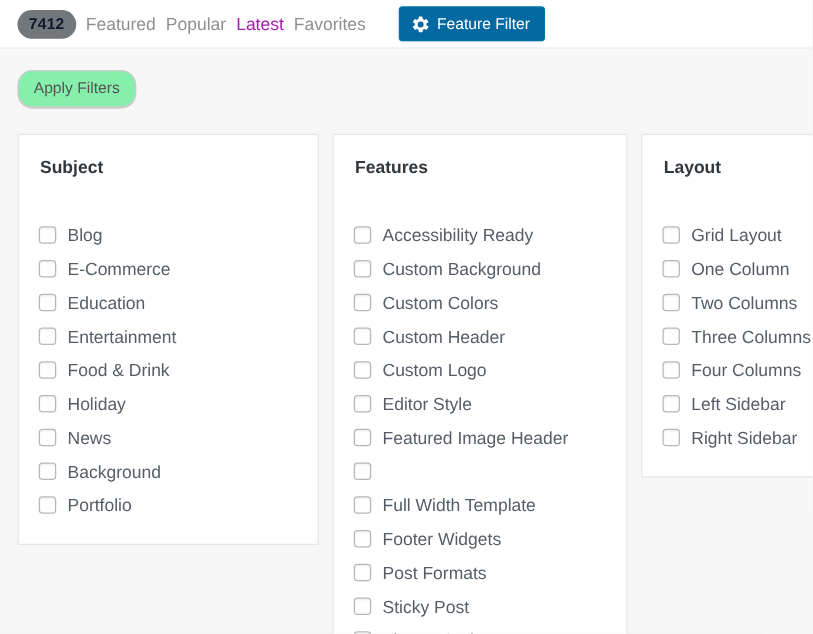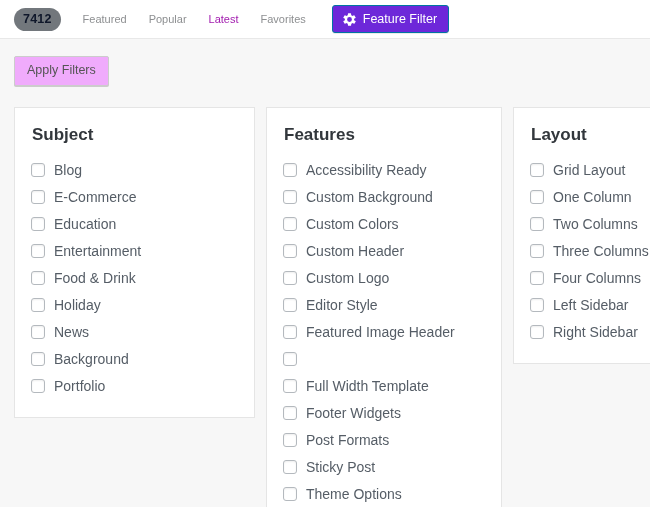--- a/index.html
+++ b/index.html
@@ -40,39 +40,39 @@
     color: #0f172a;
     font-size: 12.5px;
     font-weight: bold;
     letter-spacing: .2px;
   }
   .nav-tabs {
     display: flex;
     align-items: center;
   }
   .nav-tab {
-    font-size: 11px;
+    font-size: 14px;
     color: #8d8f91;
     padding: 0 0 0 0;
-    margin-left: 22px;
+    margin-left: 8px;
     text-decoration: none;
     line-height: 39px;
     cursor: pointer;
   }
   .nav-tab.current {
     color: #a21caf;
   }
   .feature-filter-btn {
     display: inline-flex;
     align-items: center;
     gap: 6px;
     margin-left: 26px;
     height: 28px;
     padding: 0 11px 0 9px;
-    background: #6d28d9;
+    background: #0369a1;
     border: 1px solid #0074a2;
     border-radius: 3px;
     color: #ffffff;
     font-size: 12.5px;
     cursor: pointer;
     box-shadow: 0 1px 0 rgba(0,0,0,.08);
   }
   .gear-icon { display: inline-block; width: 15px; height: 15px; line-height: 0; }
   .gear-icon svg { display: block; }
 
@@ -81,23 +81,23 @@
     position: relative;
     padding: 0 0 0 0;
     background: #f7f7f7;
     height: 468px;
   }
   .apply-bar {
     padding: 17px 0 0 14px;
   }
   .apply-btn {
     display: inline-block;
-    background: #f0abfc;
+    background: #86efac;
     border: 1px solid #ccc;
-    border-radius: 2px;
+    border-radius: 12px;
     color: #555;
     font-size: 12.5px;
     font-family: "Liberation Sans", sans-serif;
     padding: 6px 12px 7px;
     line-height: 1.2;
     cursor: pointer;
     box-shadow: 0 1px 0 #ccc;
   }
 
   .filter-group-wrap {
@@ -112,24 +112,24 @@
     background: #ffffff;
     border: 1px solid #e5e5e5;
     padding: 16px 16px 18px 16px;
     flex: 0 0 auto;
   }
   .group-subject  { width: 241px; }
   .group-features { width: 236px; }
   .group-layout   { width: 190px; }
 
   .group-title {
-    font-size: 17px;
+    font-size: 14px;
     font-weight: bold;
     color: #32373c;
-    margin: 0 0 10px 1px;
+    margin: 0 0 32px 1px;
     line-height: 1.3;
   }
   .filter-list {
     list-style: none;
     margin: 0;
     padding: 0;
   }
   .filter-item {
     display: flex;
     align-items: center;

